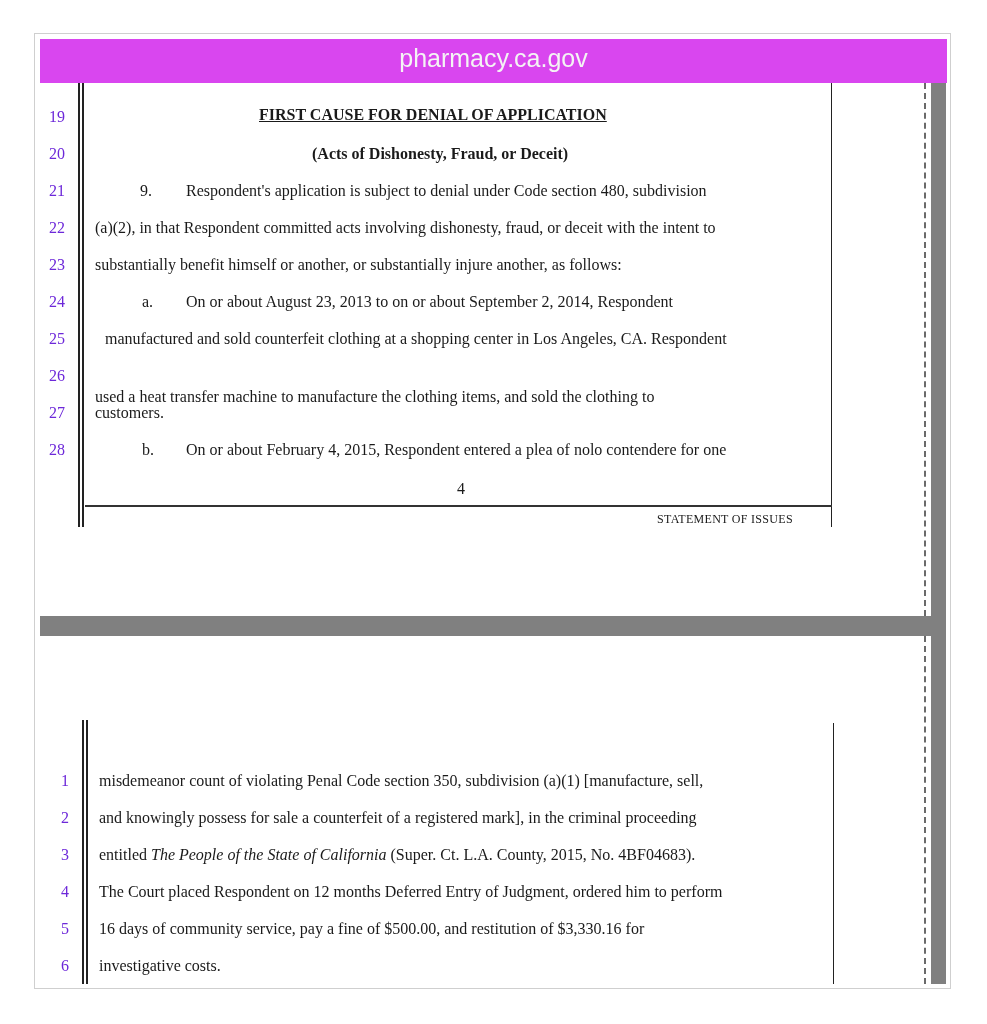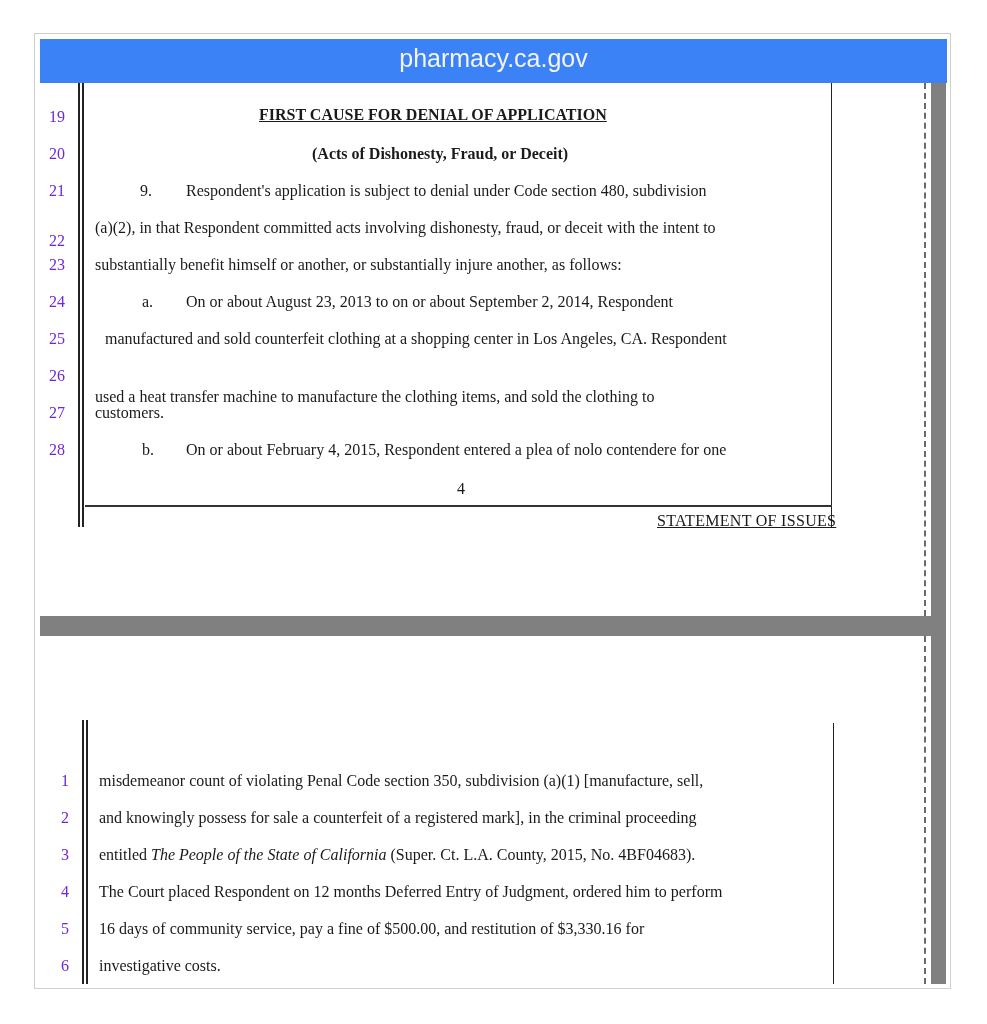--- a/index.html
+++ b/index.html
@@ -1,29 +1,29 @@
 <!DOCTYPE html>
 <html><head>
 <meta charset="utf-8">
 <style>
   html, body { margin:0; padding:0; background:#ffffff; }
   body { width:987px; height:1024px; position:relative; overflow:hidden; font-family:"Liberation Serif", serif; color:#1a1a1a; }
   .frame { position:absolute; left:34px; top:33px; width:917px; height:956px; border:1px solid #cfcfcf; background:#fff; box-sizing:border-box; }
-  .topbar { position:absolute; left:40px; top:39px; width:907px; height:44px; background:#3b82f6; color:#f4f4f4; font-family:"Liberation Sans", sans-serif; font-size:25px; text-align:center; line-height:38px; z-index:5; }
+  .topbar { position:absolute; left:40px; top:39px; width:907px; height:44px; background:#d946ef; color:#f4f4f4; font-family:"Liberation Sans", sans-serif; font-size:25px; text-align:center; line-height:38px; z-index:5; }
   .rightstrip { position:absolute; left:931px; top:83px; width:15px; height:901px; background:#808080; z-index:3; }
   .scanedge { position:absolute; left:924px; width:0; border-left:2px dashed #6a6a6a; z-index:2; }
   .separator { position:absolute; left:40px; top:616px; width:891px; height:20px; background:#808080; z-index:4; }
   .vrule { position:absolute; background:#222; width:2px; }
   .hrule { position:absolute; background:#333; height:2px; }
   .lnum { position:absolute; width:30px; text-align:center; font-size:16px; color:#6d28d9; }
   .line { position:absolute; font-size:16px; white-space:nowrap; color:#1a1a1a; }
   .heading { position:absolute; font-weight:bold; font-size:16px; text-align:left; white-space:nowrap; }
   .u { text-decoration:underline; }
   .pageno { position:absolute; font-size:16px; }
-  .footer { position:absolute; font-size:16px; letter-spacing:0.3px;text-decoration:underline; }
+  .footer { position:absolute; font-size:12px; letter-spacing:0.3px; }
 </style>
 </head>
 <body>
 
 <div class="frame"></div>
 
 <div class="topbar">
   <span>pharmacy.ca.gov</span>
 </div>
 
@@ -34,21 +34,21 @@
 <div>
 
   <div class="vrule" style="left:78px;top:83px;height:444px;"></div>
   <div class="vrule" style="left:82px;top:83px;height:444px;"></div>
 
   <div class="vrule" style="left:831px;top:83px;height:444px;width:1px;"></div>
 
   <div class="lnum" style="left:42px;top:108px;">19</div>
   <div class="lnum" style="left:42px;top:145px;">20</div>
   <div class="lnum" style="left:42px;top:182px;">21</div>
-  <div class="lnum" style="left:42px;top:219px;margin-top:13px;">22</div>
+  <div class="lnum" style="left:42px;top:219px;">22</div>
   <div class="lnum" style="left:42px;top:256px;">23</div>
   <div class="lnum" style="left:42px;top:293px;">24</div>
   <div class="lnum" style="left:42px;top:330px;">25</div>
   <div class="lnum" style="left:42px;top:367px;">26</div>
   <div class="lnum" style="left:42px;top:404px;">27</div>
   <div class="lnum" style="left:42px;top:441px;">28</div>
 
   <div class="heading u" style="left:259px;top:106px;">FIRST CAUSE FOR DENIAL OF APPLICATION</div>
   <div class="heading" style="left:312px;top:145px;">(Acts of Dishonesty, Fraud, or Deceit)</div>
 

